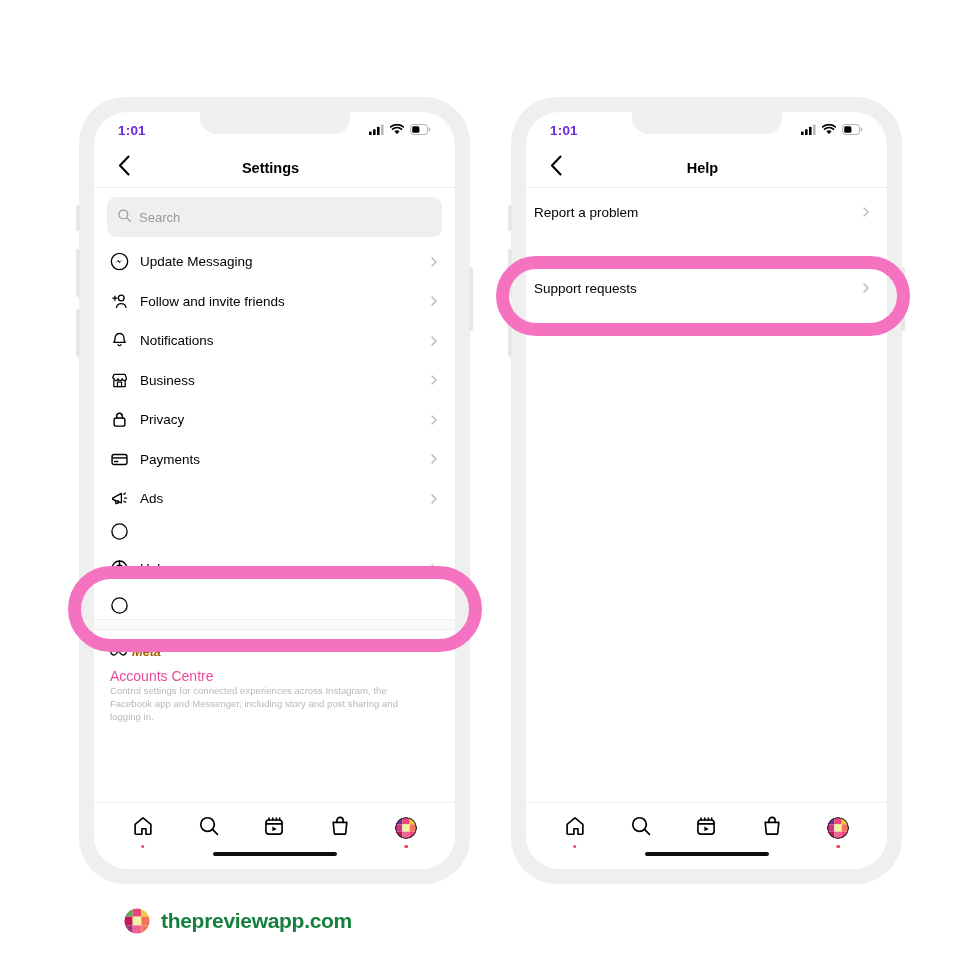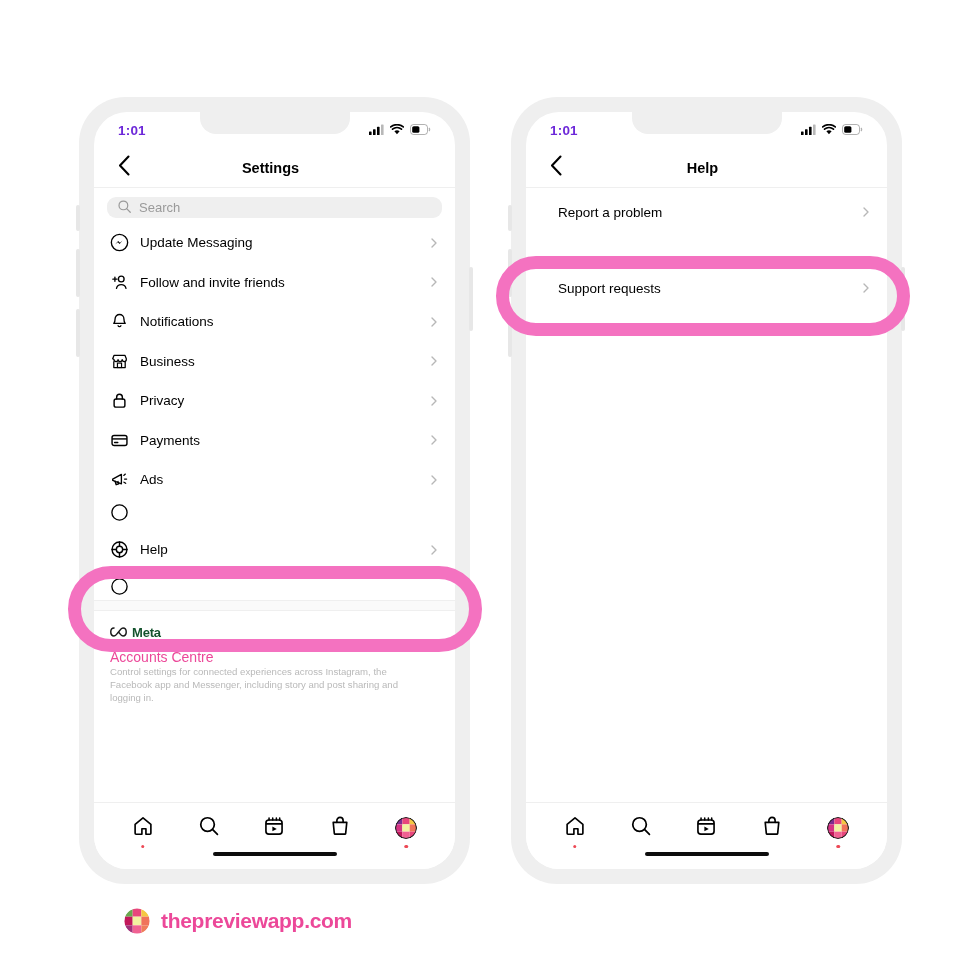--- a/index.html
+++ b/index.html
@@ -37,44 +37,44 @@
 
   
   .navbar{position:relative;height:40px;display:flex;align-items:center;
     padding:0 16px;box-sizing:border-box;border-bottom:1px solid #efefef;}
   .back-btn{width:28px;height:28px;display:flex;align-items:center;justify-content:center;}
   .nav-title{position:absolute;left:0;right:8px;text-align:center;
     font-size:14.5px;font-weight:bold;color:#000;pointer-events:none;}
 
   
   .search-wrap{padding:9px 13px 5px 13px;}
-  .search-box{height:21px;background:#efefef;border-radius:9px;display:flex;
+  .search-box{height:40px;background:#efefef;border-radius:9px;display:flex;
     align-items:center;gap:8px;padding:0 11px;box-sizing:border-box;}
   .search-ph{font-size:13px;color:#9a9a9a;}
 
   
   .list{background:#fff;}
   .row{height:39.5px;display:flex;align-items:center;padding:0 16px 0 13px;
     box-sizing:border-box;position:relative;background:#fff;}
   .row .ico{width:24px;height:24px;flex:0 0 24px;display:flex;align-items:center;justify-content:center;}
   .row .lbl{font-size:13.5px;color:#000;margin-left:9px;flex:1;}
   .row .chev{width:10px;height:10px;flex:0 0 10px;opacity:.28;}
-  .row.plain{padding-left:32px;}
+  .row.plain{padding-left:8px;}
   .row.tall{height:48px;}
 
   .chev svg{display:block;}
 
   
   .row.clipped{height:26px;overflow:hidden;}
 
   
   .meta-sep{height:9px;background:#fafafa;border-top:1px solid #efefef;border-bottom:1px solid #efefef;}
   .meta{padding:13px 16px 10px 16px;}
   .meta-brand{display:flex;align-items:center;gap:5px;margin-bottom:7px;}
-  .meta-name{font-size:13px;font-weight:bold;color:#14532d;letter-spacing:-.2px;}
+  .meta-name{font-size:13px;font-weight:bold;color:#a16207;letter-spacing:-.2px;font-style:italic;}
   .meta-link{font-size:14px;color:#ec4899;margin-bottom:0;}
   .meta-desc{font-size:9.6px;line-height:1.38;color:#b9b9b9;max-width:318px;}
 
   
   .tabbar{position:absolute;left:0;right:0;bottom:0;height:66px;background:#fff;
     border-top:1px solid #efefef;}
   .tabs{height:44px;display:flex;align-items:center;justify-content:space-around;padding:6px 16px 0 16px;box-sizing:border-box;}
   .tab{width:34px;height:30px;display:flex;align-items:center;justify-content:center;position:relative;}
   .dot{position:absolute;bottom:-5px;left:50%;transform:translateX(-50%);
     width:3.5px;height:3.5px;border-radius:50%;background:#ed4956;}
@@ -85,21 +85,21 @@
 
   
   .ring{position:absolute;border:13px solid #F472C0;border-radius:44px;
     box-sizing:border-box;z-index:40;pointer-events:none;}
   .ring.help{left:68px;top:566px;width:414px;height:86px;}
   .ring.support{left:496px;top:256px;width:414px;height:80px;}
 
   
   .watermark{position:absolute;left:124px;top:908px;display:flex;align-items:center;gap:11px;}
   .wm-logo{width:26px;height:26px;border-radius:50%;overflow:hidden;display:block;}
-  .wm-text{font-size:21px;font-weight:bold;color:#ec4899;letter-spacing:-.3px;}
+  .wm-text{font-size:21px;font-weight:bold;color:#15803d;letter-spacing:-.3px;}
 </style>
 </head>
 <body>
 
 <div class="stage">
 
   <div class="phone left">
     <div class="sidebtn mute"></div>
     <div class="sidebtn volup"></div>
     <div class="sidebtn voldn"></div>

